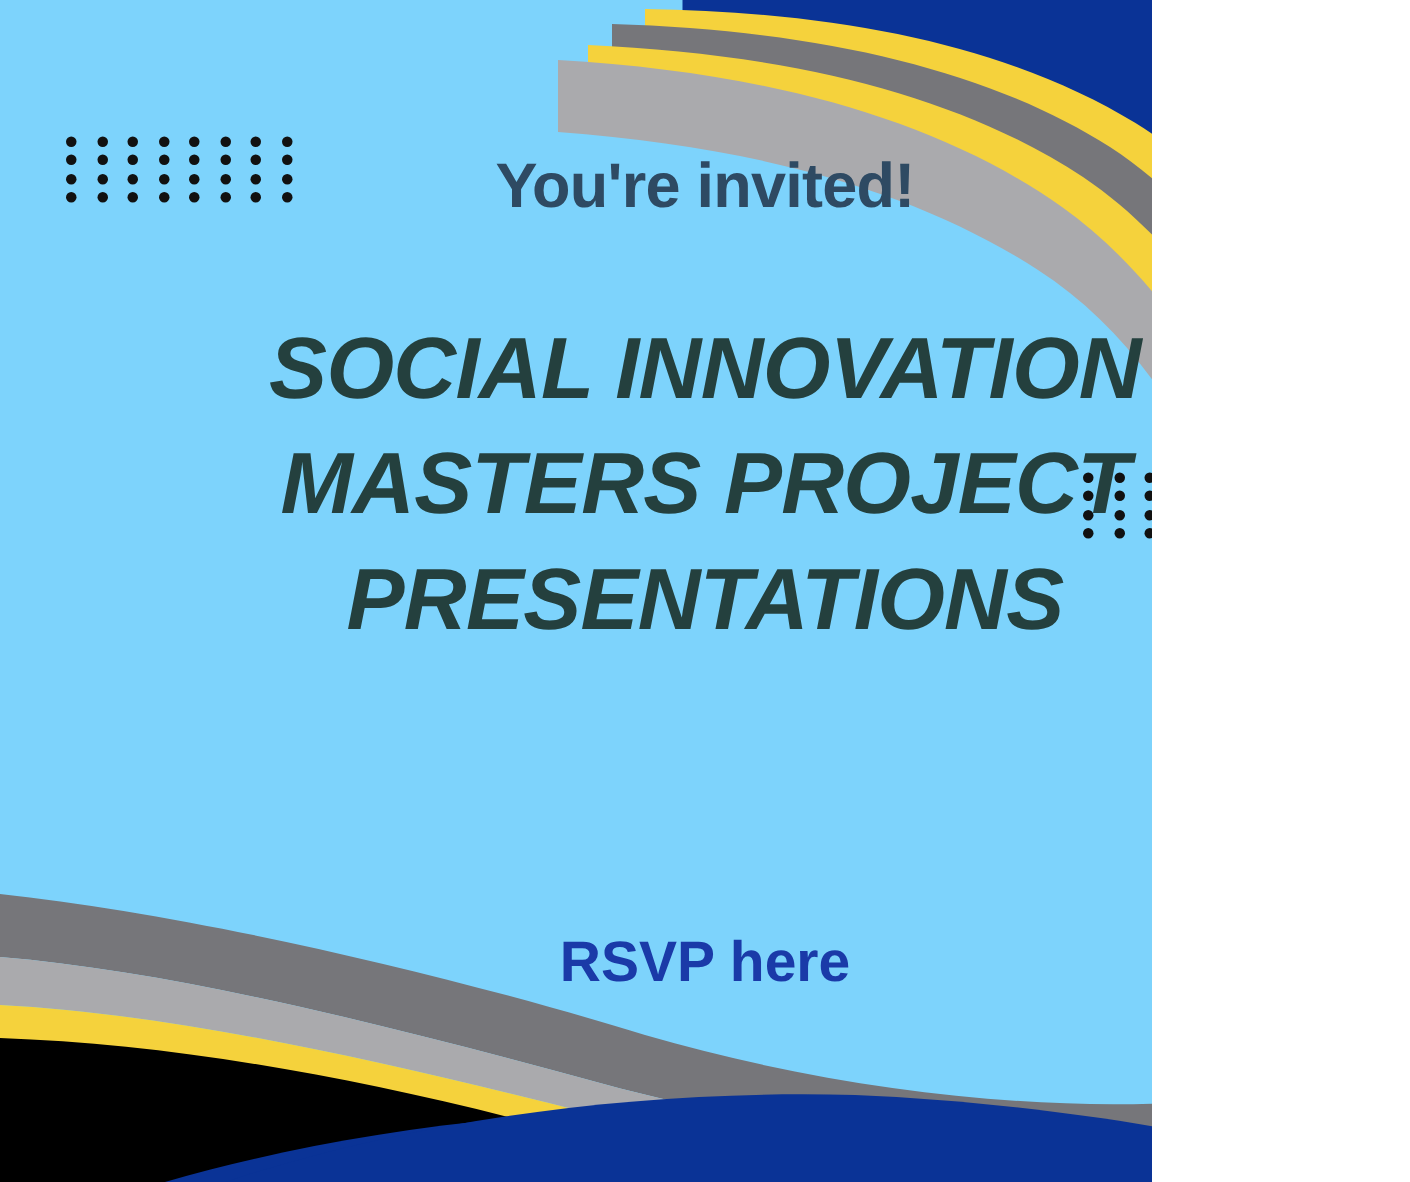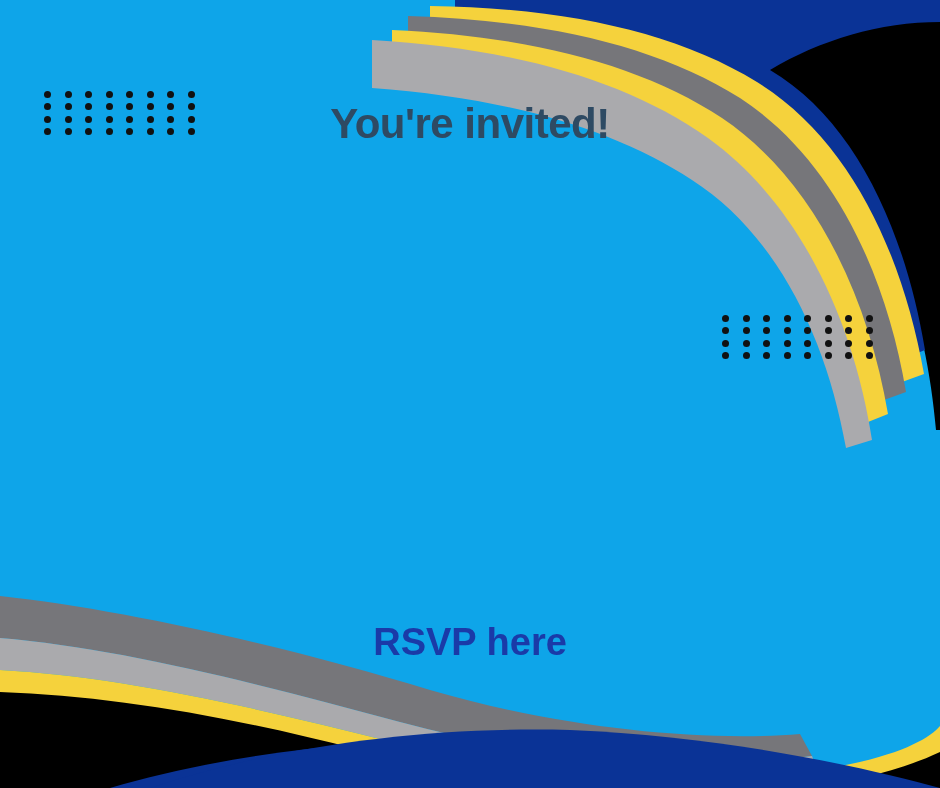--- a/index.html
+++ b/index.html
@@ -6,24 +6,24 @@
     margin: 0;
     padding: 0;
     background: #ffffff;
   }
   body {
     font-family: "Liberation Sans", sans-serif;
   }
 
   #invite-card {
     position: relative;
-    width: 940px;
+    width: 768px;
     height: 788px;
     overflow: hidden;
-    background: #0ea5e9;
+    background: #7dd3fc;
   }
 
   
   .corner-art {
     position: absolute;
     left: 0;
     top: 0;
     width: 940px;
     height: 788px;
     pointer-events: none;
@@ -254,20 +254,25 @@
     <span class="dot"></span>
     <span class="dot"></span>
     <span class="dot"></span>
     <span class="dot"></span>
   </div>
 
   <div class="content">
 
     <div id="invited-kicker">You're invited!</div>
 
+    <h1 id="event-title">
+      <span class="title-line">SOCIAL INNOVATION</span>
+      <span class="title-line">MASTERS PROJECT</span>
+      <span class="title-line">PRESENTATIONS</span>
+    </h1>
 
 
     <div id="rsvp-link">
       <span class="rsvp-text">RSVP here</span>
     </div>
 
   </div>
 </div>
 
 </body></html>

